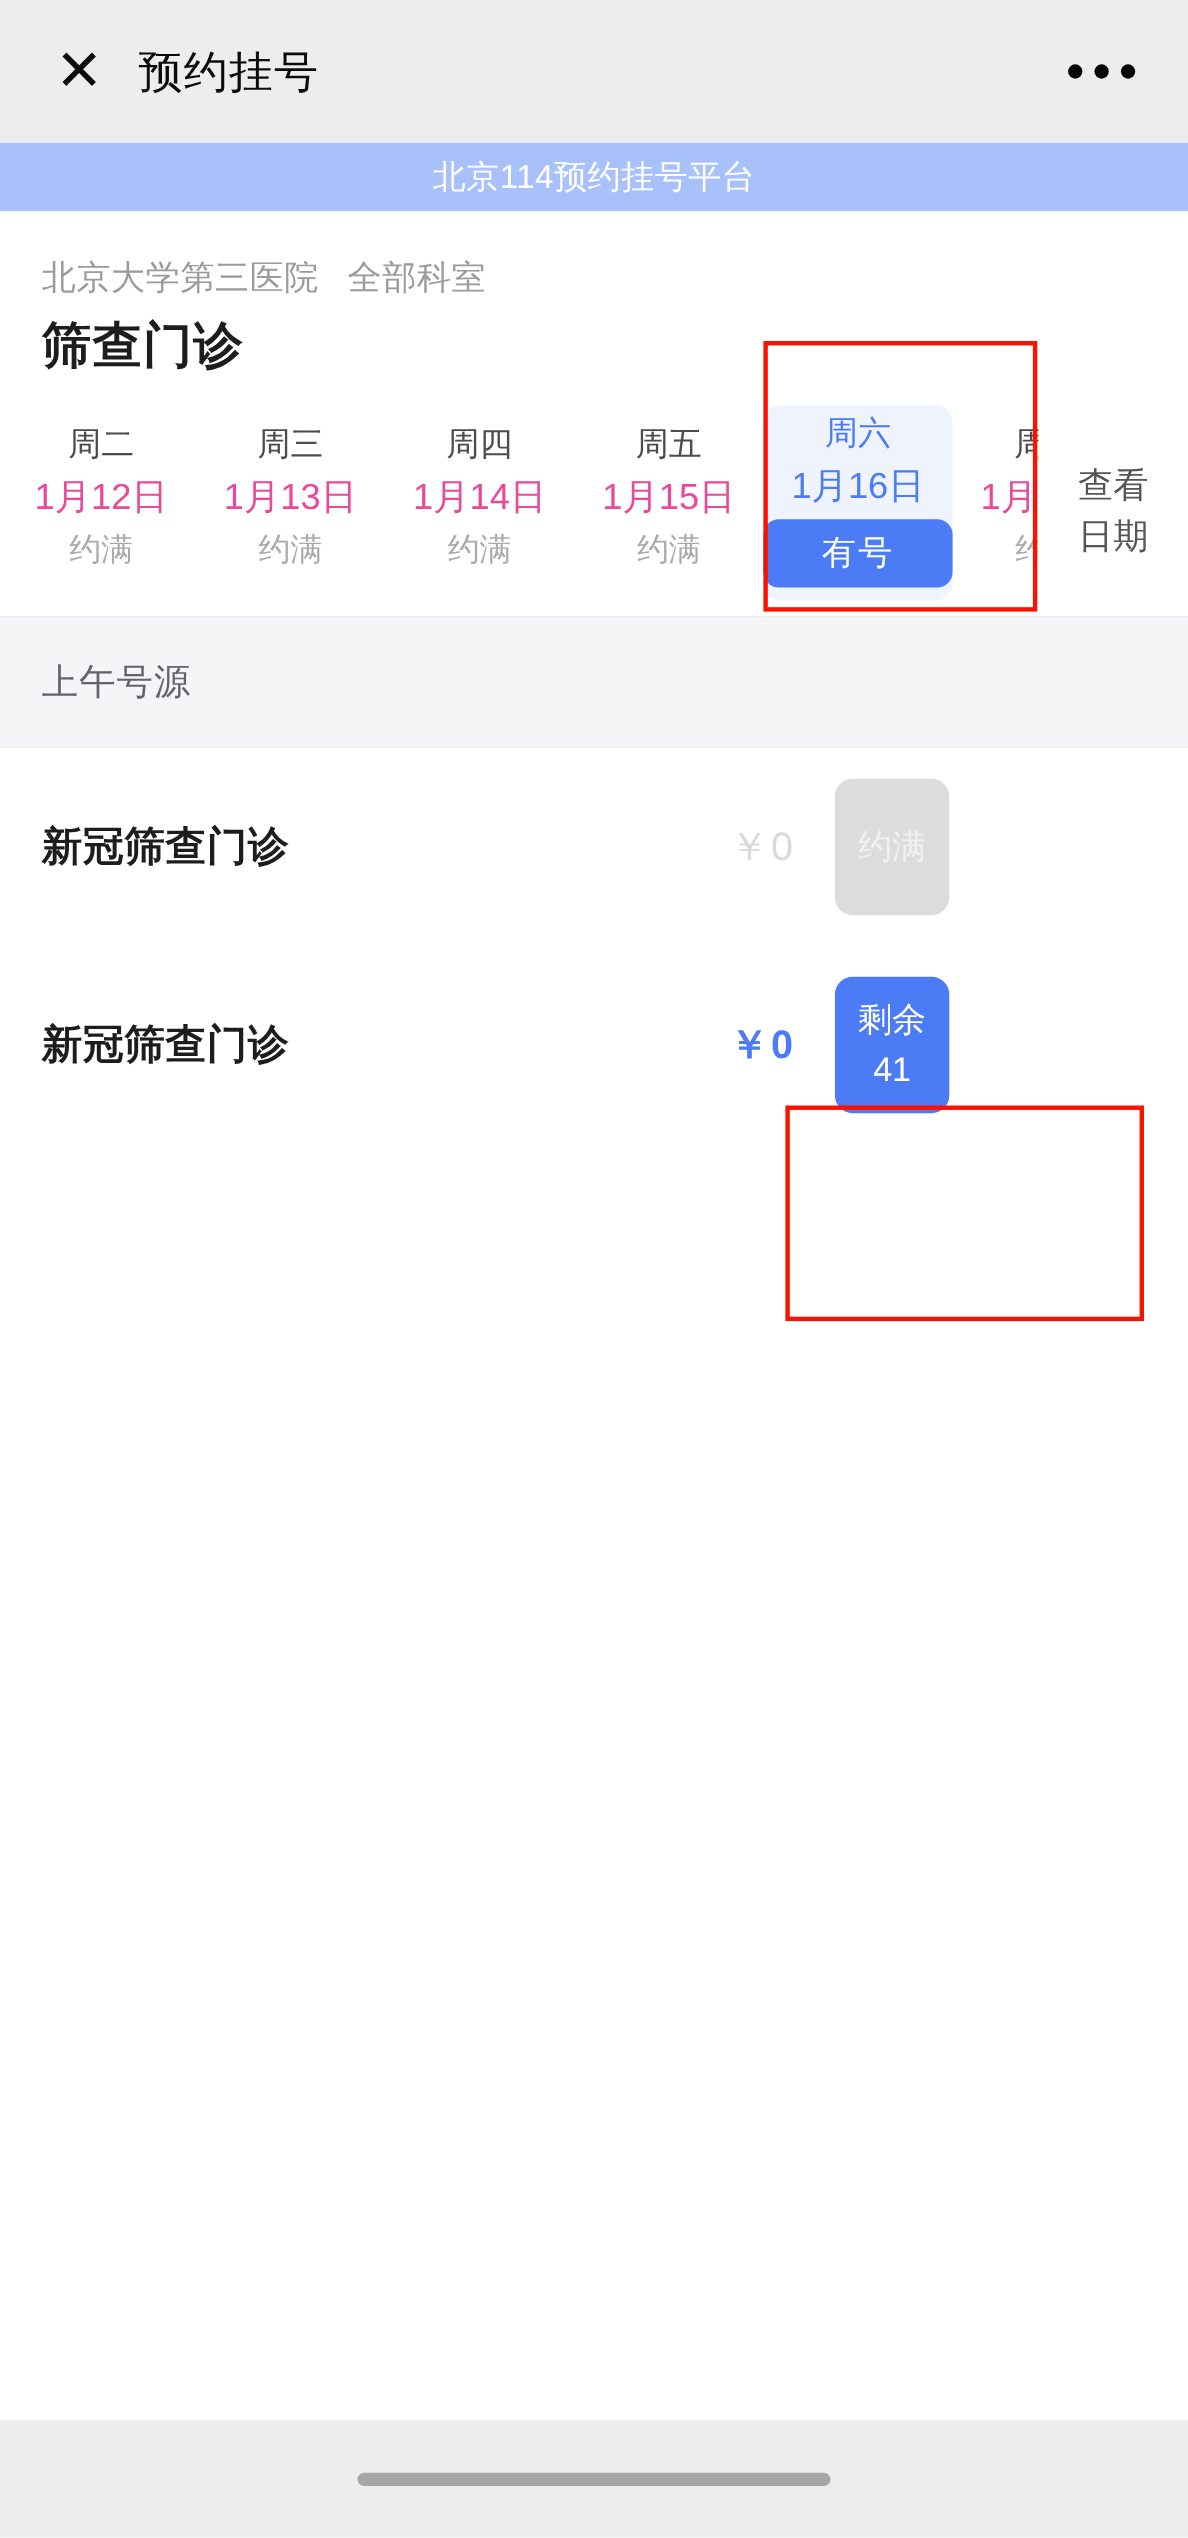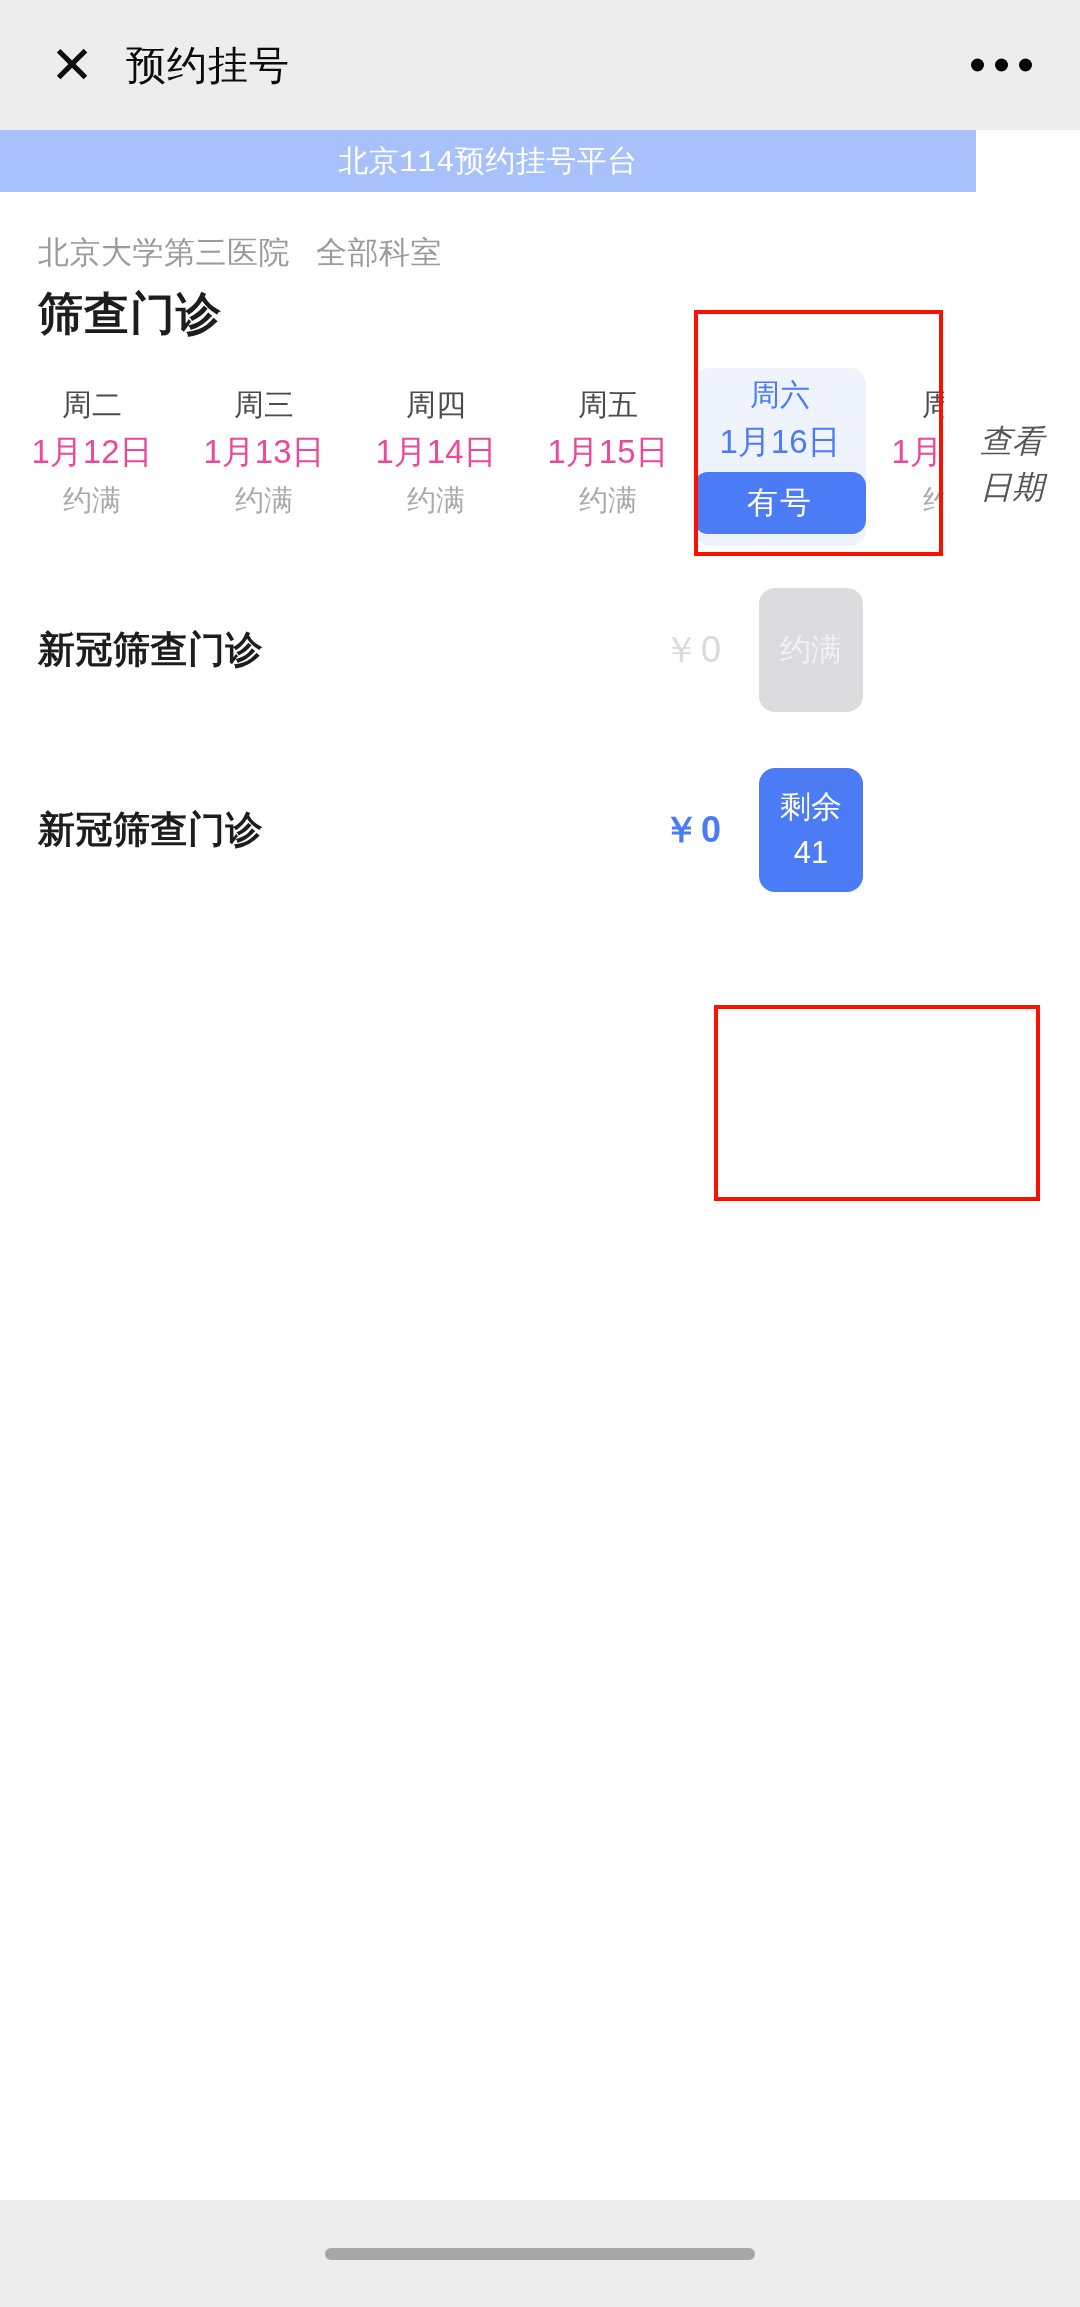--- a/index.html
+++ b/index.html
@@ -27,23 +27,23 @@
     margin-left:6px; font-weight:400;
   }
   .nav-more{
     position:absolute; right:48px; top:50%; transform:translateY(-50%);
     display:flex; align-items:center; gap:11px;
   }
   .nav-more i{ display:block; width:13px; height:13px; border-radius:50%; background:#050505; }
 
   
   .platform-bar{
-    position:absolute; left:0; top:130px; width:976px; height:62px;
+    position:absolute; left:0; top:130px; width:1080px; height:62px;
     background:#a8c1fa;
-    display:flex; align-items:center; justify-content:center;font-family:Liberation Mono, monospace;
+    display:flex; align-items:center; justify-content:center;
   }
   .platform-bar span{ font-size:30px; color:#ffffff; letter-spacing:.5px; }
 
   
   .head-block{ position:absolute; left:0; top:200px; width:1080px; }
   .hospital-line{
     margin:32px 0 0 38px; font-size:31px; color:#9b9b9f; letter-spacing:.5px;
   }
   .hospital-line .dept{ margin-left:26px; }
   .dept-title{
@@ -78,21 +78,21 @@
     display:flex; align-items:center; justify-content:center;
     letter-spacing:2px;
   }
 
   
   .view-dates{
     position:absolute; right:0; top:368px; width:136px; height:192px;
     background:#fff;
     display:flex; flex-direction:column; align-items:center; justify-content:center;
   }
-  .view-dates span{ font-size:32px; color:#55555a; line-height:46px;font-style:italic; }
+  .view-dates span{ font-size:32px; color:#55555a; line-height:46px; }
 
   
   .section-head{
     width:1080px; height:120px; background:#f5f5f7;
     display:flex; align-items:center;
     border-top:1px solid #ededed; border-bottom:1px solid #ededed;
   }
   .section-head span{ margin-left:38px; font-size:33px; color:#63636a; letter-spacing:1px; }
 
   
@@ -184,20 +184,23 @@
           <div class="stat">约满</div>
         </div>
       </div>
   </div>
   <div class="view-dates">
     <span>查看</span>
     <span>日期</span>
   </div>
 
   <div id="sections" style="position:absolute; left:0; top:560px; width:1080px;">
+      <div class="section-head">
+        <span>上午号源</span>
+      </div>
       <div class="slot-row">
         <div class="slot-name">新冠筛查门诊</div>
         <div class="slot-right">
           <div class="slot-price muted">￥0</div>
           <div class="slot-btn disabled">
             <span>约满</span>
           </div>
         </div>
       </div>
       <div class="slot-row">

